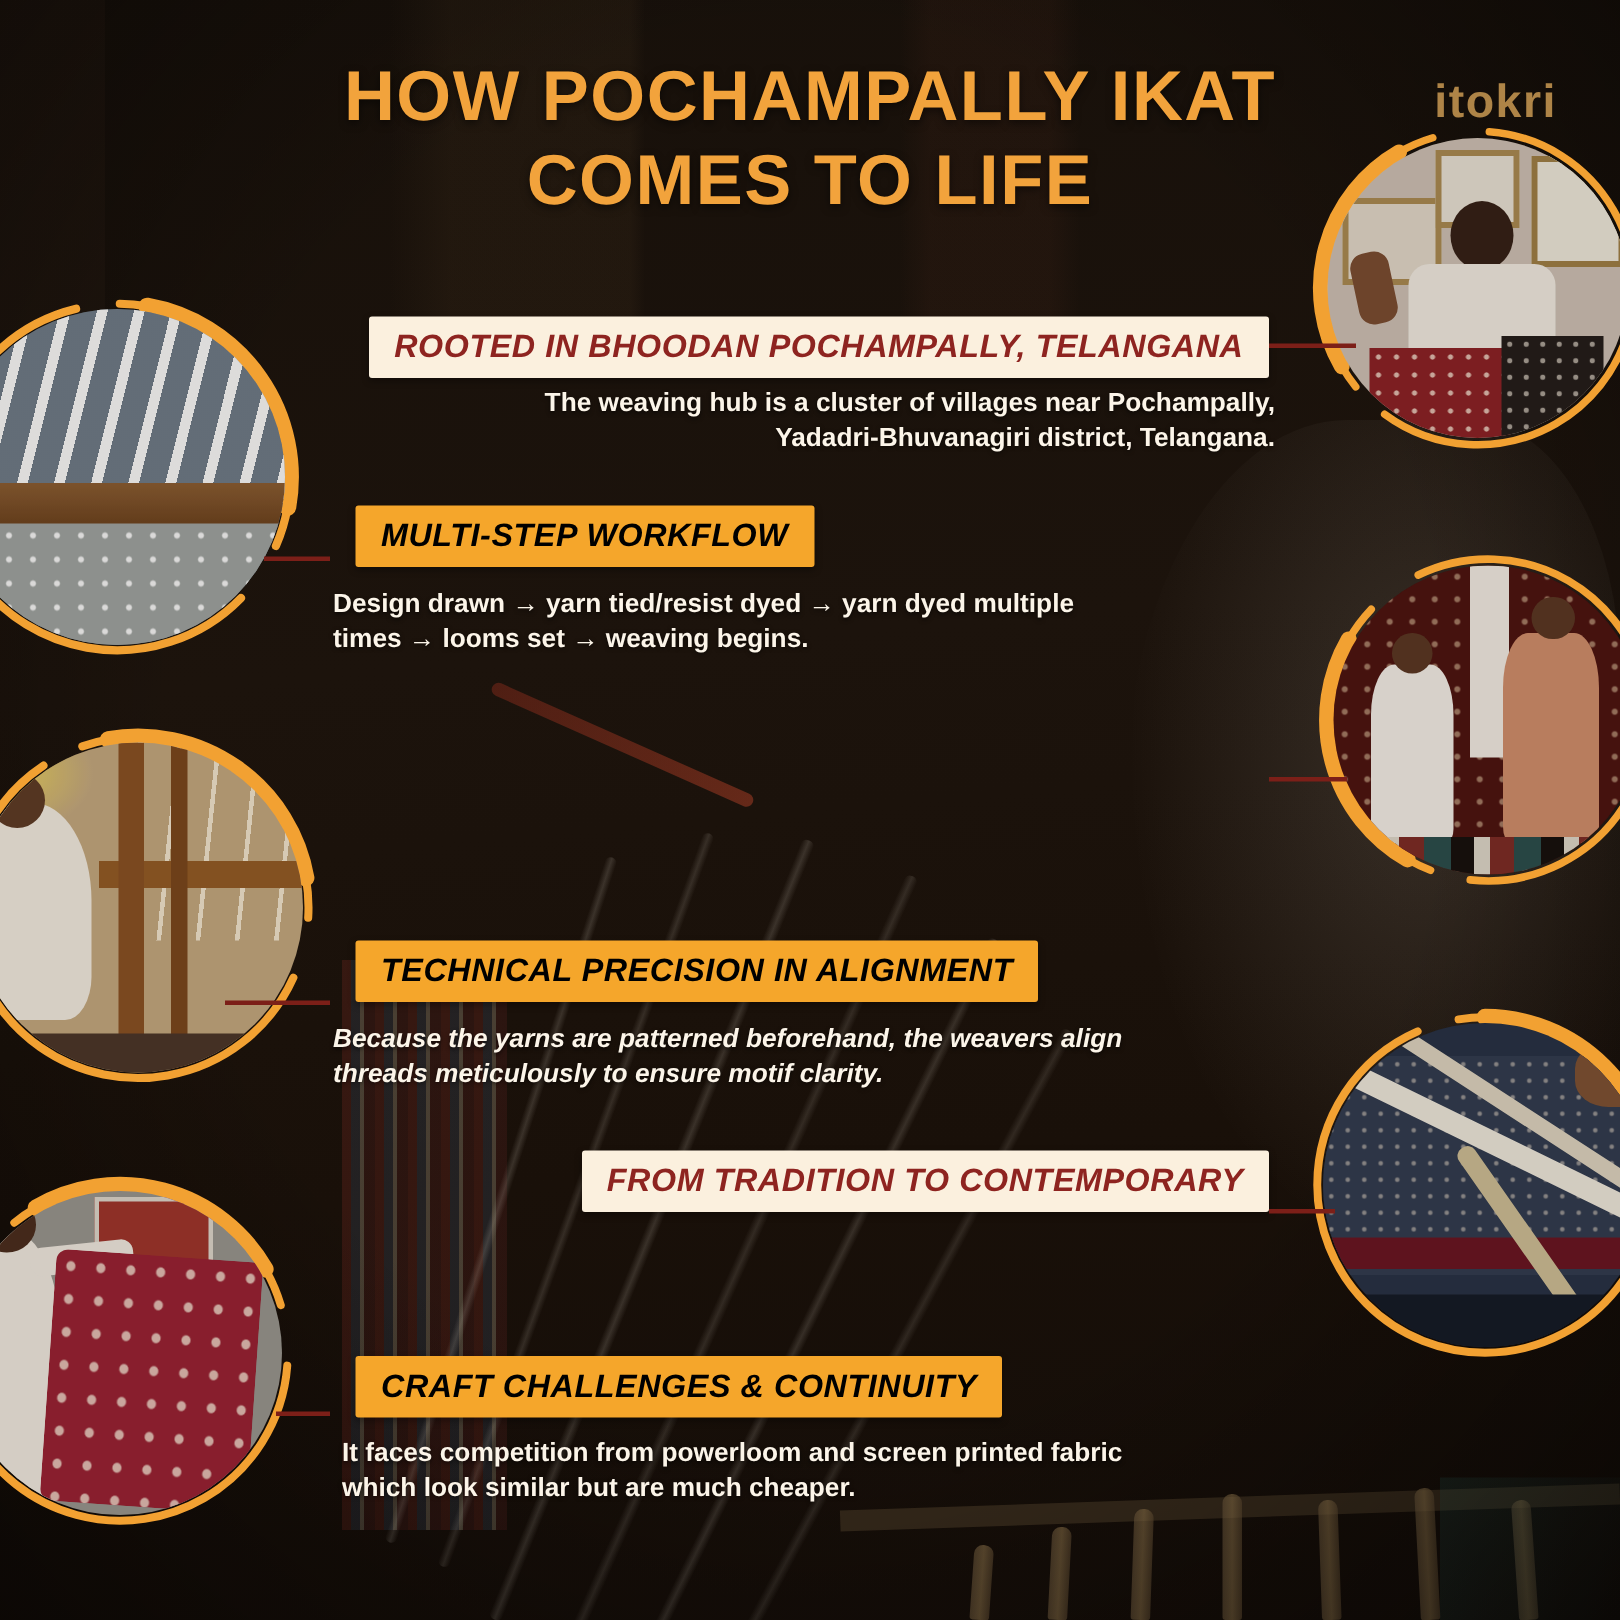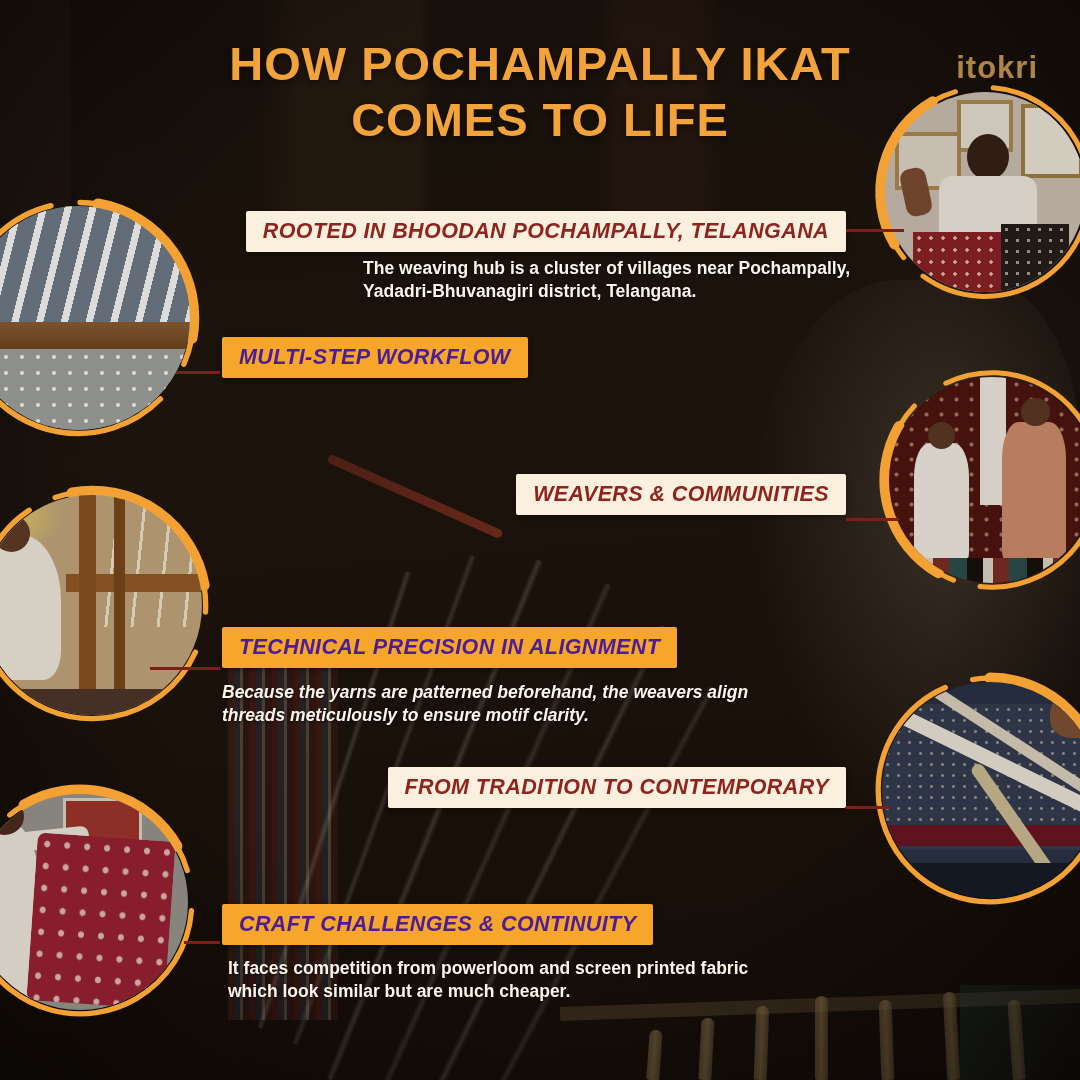--- a/index.html
+++ b/index.html
@@ -34,24 +34,24 @@
   
   .title{position:absolute;left:0;right:0;top:36px;text-align:center;
     color:#F2A33C;font-size:47px;font-weight:800;letter-spacing:1px;line-height:1.2;
     white-space:pre-line;text-shadow:0 2px 6px rgba(0,0,0,.5);}
   .brand{position:absolute;right:42px;top:50px;color:#AE8447;font-size:31px;font-weight:800;letter-spacing:1px;}
   
   .chip{position:absolute;display:inline-block;padding:8px 17px;border-radius:2px;
     font-size:21.5px;font-weight:800;font-style:italic;letter-spacing:.4px;color:#8E2420;
     box-shadow:0 2px 5px rgba(0,0,0,.35);white-space:nowrap;}
   .chip.cream{background:#FBF0DE;}
-  .chip.orange{background:#F5A62B;color:#4c1d95;}
+  .chip.orange{background:#F5A62B;color:#000000;margin-left:15px;}
   .body{position:absolute;color:#FCF5E9;font-size:17.5px;font-weight:700;line-height:1.3;
     white-space:pre-line;text-shadow:0 1px 3px rgba(0,0,0,.6);}
-  .body.r{}
+  .body.r{text-align:right;}
   .conn{position:absolute;height:3px;background:#7C1F18;}
   .s1c{top:211px;right:234px;text-align:right;} .s1b{top:257px;right:230px;} .n1{top:229px;left:846px;width:58px;}
   .s2c{top:337px;left:222px;} .s2b{top:391px;left:222px;} .n2{top:371px;left:176px;width:44px;}
   .s3c{top:474px;right:234px;} .s3b{top:522px;right:230px;} .n3{top:518px;left:846px;width:52px;}
   .s4c{top:627px;left:222px;} .s4b{top:681px;left:222px;font-style:italic;} .n4{top:667px;left:150px;width:70px;}
   .s5c{top:767px;right:234px;} .s5b{top:824px;right:230px;} .n5{top:806px;left:846px;width:44px;}
   .s6c{top:904px;left:222px;} .s6b{top:957px;left:228px;} .n6{top:941px;left:184px;width:36px;}
   
   .pc{position:absolute;}
   .pc svg{position:absolute;left:0;top:0;width:100%;height:100%;}
@@ -264,22 +264,23 @@
     </div>
   </div>
 
   <div class="chip cream s1c">ROOTED IN BHOODAN POCHAMPALLY, TELANGANA</div>
   <div class="conn n1"></div>
   <div class="body r s1b">The weaving hub is a cluster of villages near Pochampally,
 Yadadri-Bhuvanagiri district, Telangana.</div>
 
   <div class="chip orange s2c">MULTI-STEP WORKFLOW</div>
   <div class="conn n2"></div>
-
-  <div class="chip cream s3c">WEAVERS &amp; COMMUNITIES</div>
+  <div class="body s2b">Design drawn → yarn tied/resist dyed → yarn dyed multiple
+times → looms set → weaving begins.</div>
+
   <div class="conn n3"></div>
 
   <div class="chip orange s4c">TECHNICAL PRECISION IN ALIGNMENT</div>
   <div class="conn n4"></div>
   <div class="body s4b">Because the yarns are patterned beforehand, the weavers align
 threads meticulously to ensure motif clarity.</div>
 
   <div class="chip cream s5c">FROM TRADITION TO CONTEMPORARY</div>
   <div class="conn n5"></div>
 

